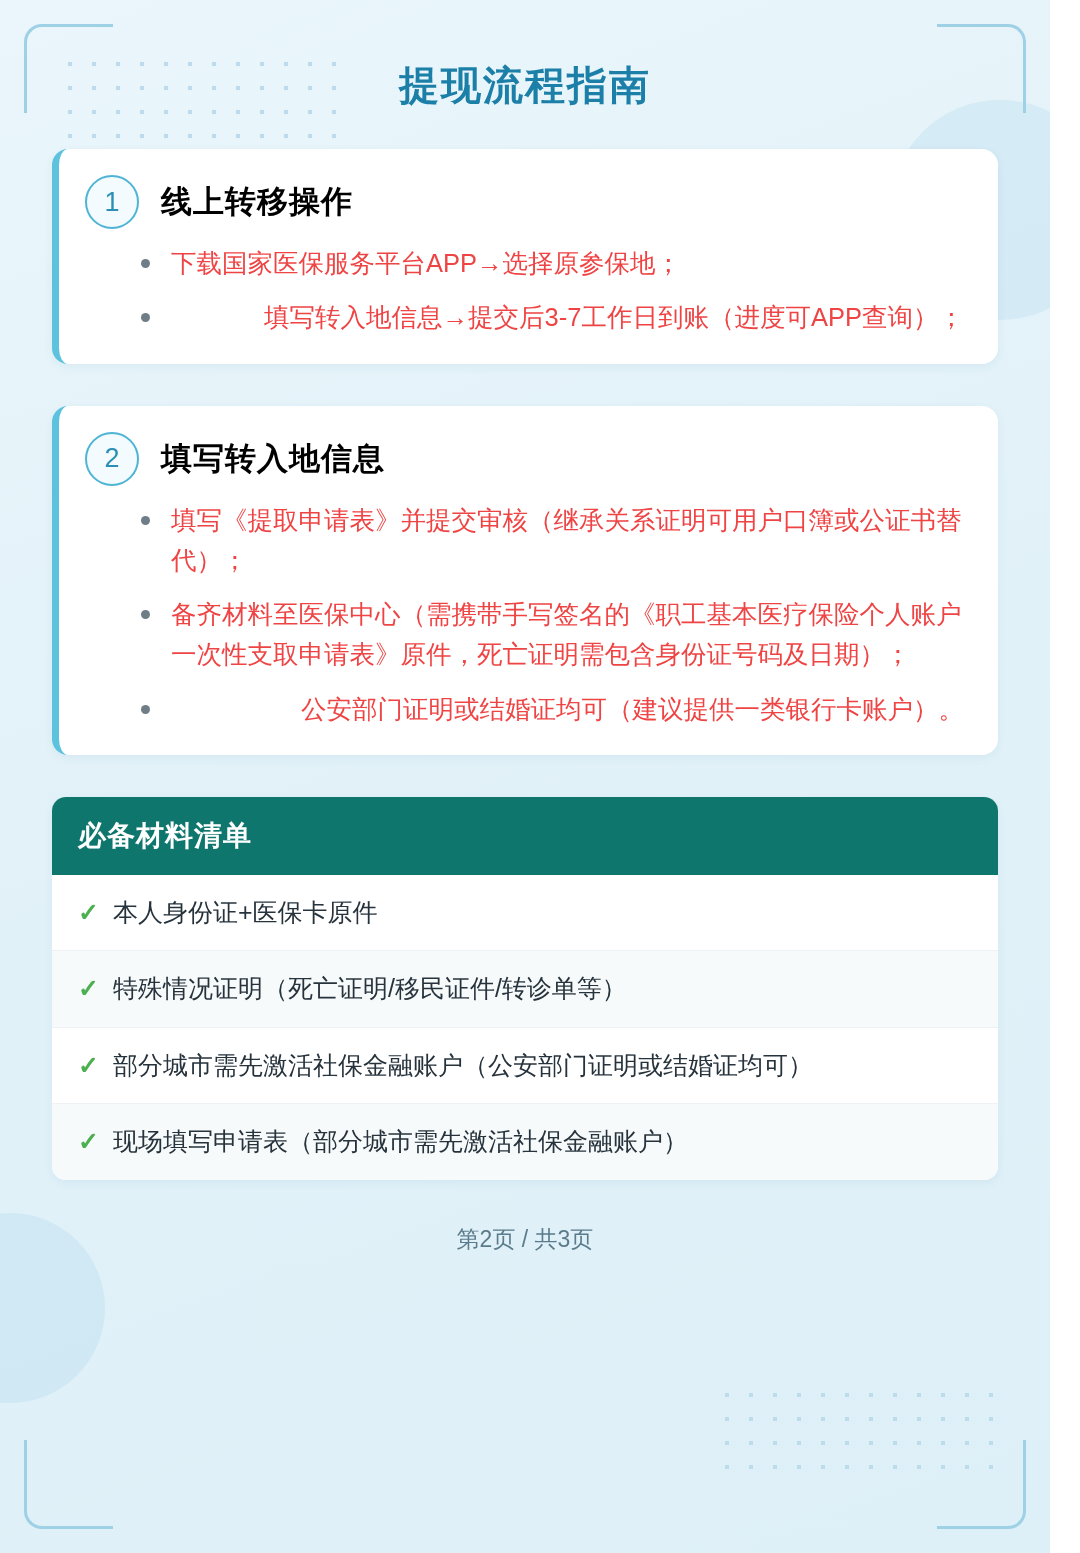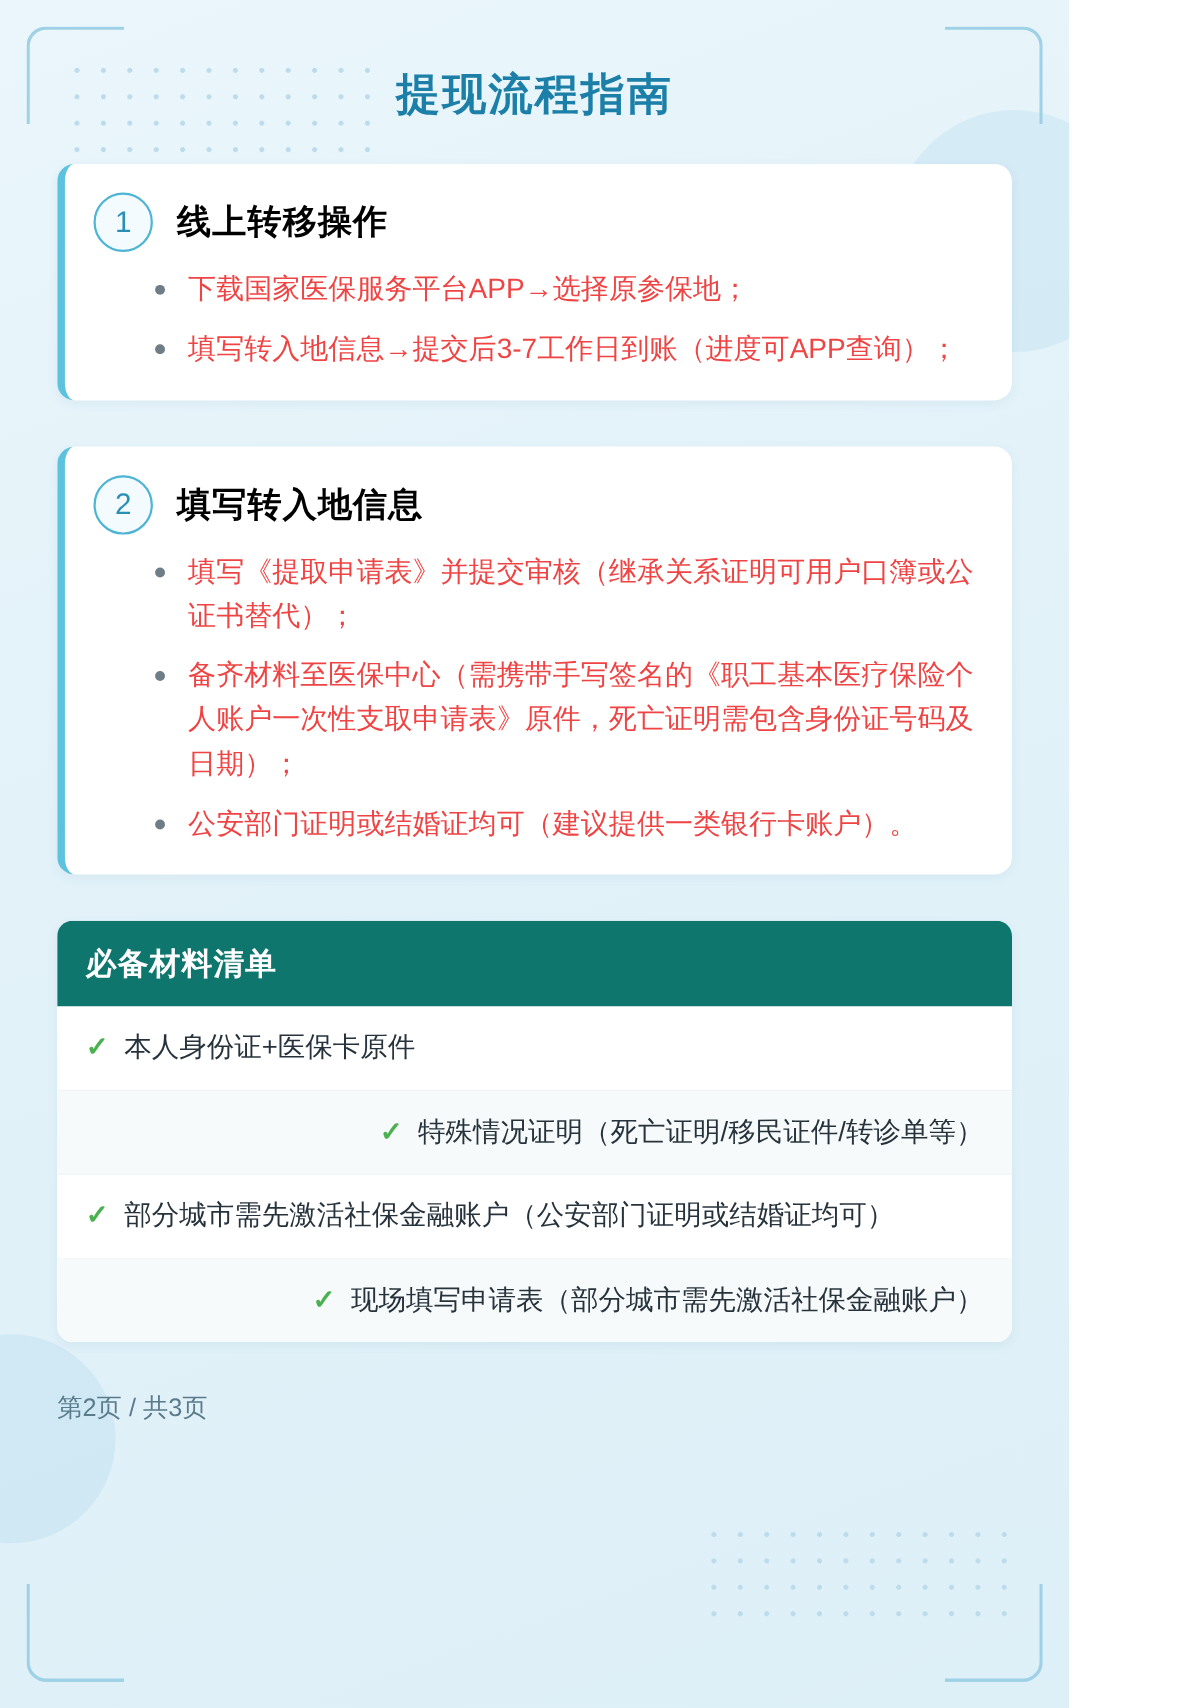--- a/index.html
+++ b/index.html
@@ -8,21 +8,21 @@
   }
   body {
     width: 1080px;
     height: 1553px;
     font-family: "Liberation Sans", sans-serif;
     background: #ffffff;
     overflow: hidden;
   }
   .page {
     position: relative;
-    width: 972px;
+    width: 1050px;
     height: 1553px;
     background: linear-gradient(160deg, #eaf6fb 0%, #e3f2f9 40%, #ddeff7 100%);
     overflow: hidden;
     box-sizing: border-box;
   }
   
   .circle {
     position: absolute;
     border-radius: 50%;
     background: #c9e6f2;
@@ -129,21 +129,21 @@
     list-style: none;
   }
   ul.bullets li {
     position: relative;
     color: #ef4444;
     font-size: 25.5px;
     line-height: 1.58;
     margin-bottom: 14px;
     padding-left: 34px;
   }
-  ul.bullets li:last-child { margin-bottom: 0; }
+  ul.bullets li:last-child { margin-bottom: 0; text-align: right; }
   ul.bullets li::before {
     content: "";
     position: absolute;
     left: 4px;
     top: 16px;
     width: 9px;
     height: 9px;
     border-radius: 50%;
     background: #6f7d87;
   }
@@ -164,29 +164,30 @@
     letter-spacing: 1px;
   }
   .panel-row {
     font-size: 25px;
     color: #27333c;
     padding: 19px 26px 19px 26px;
     border-bottom: 1px solid #eef2f4;
     line-height: 1.5;
   }
   .panel-row:nth-child(odd of .panel-row) { background: #ffffff; }
-  .panel-row.alt { background: #f7fafb; text-align: right; }
+  .panel-row.alt { background: #f7fafb; }
   .panel-row:last-child { border-bottom: none; }
   .check {
     color: #4caf50;
     font-size: 25px;
     margin-right: 14px;
     font-weight: bold;
   }
   .footer {
+    text-align: center;
     color: #5a7b8b;
     font-size: 23px;
     padding-top: 44px;
     padding-bottom: 10px;
     position: relative;
     z-index: 3;
   }
 </style>
 </head>
 <body>

